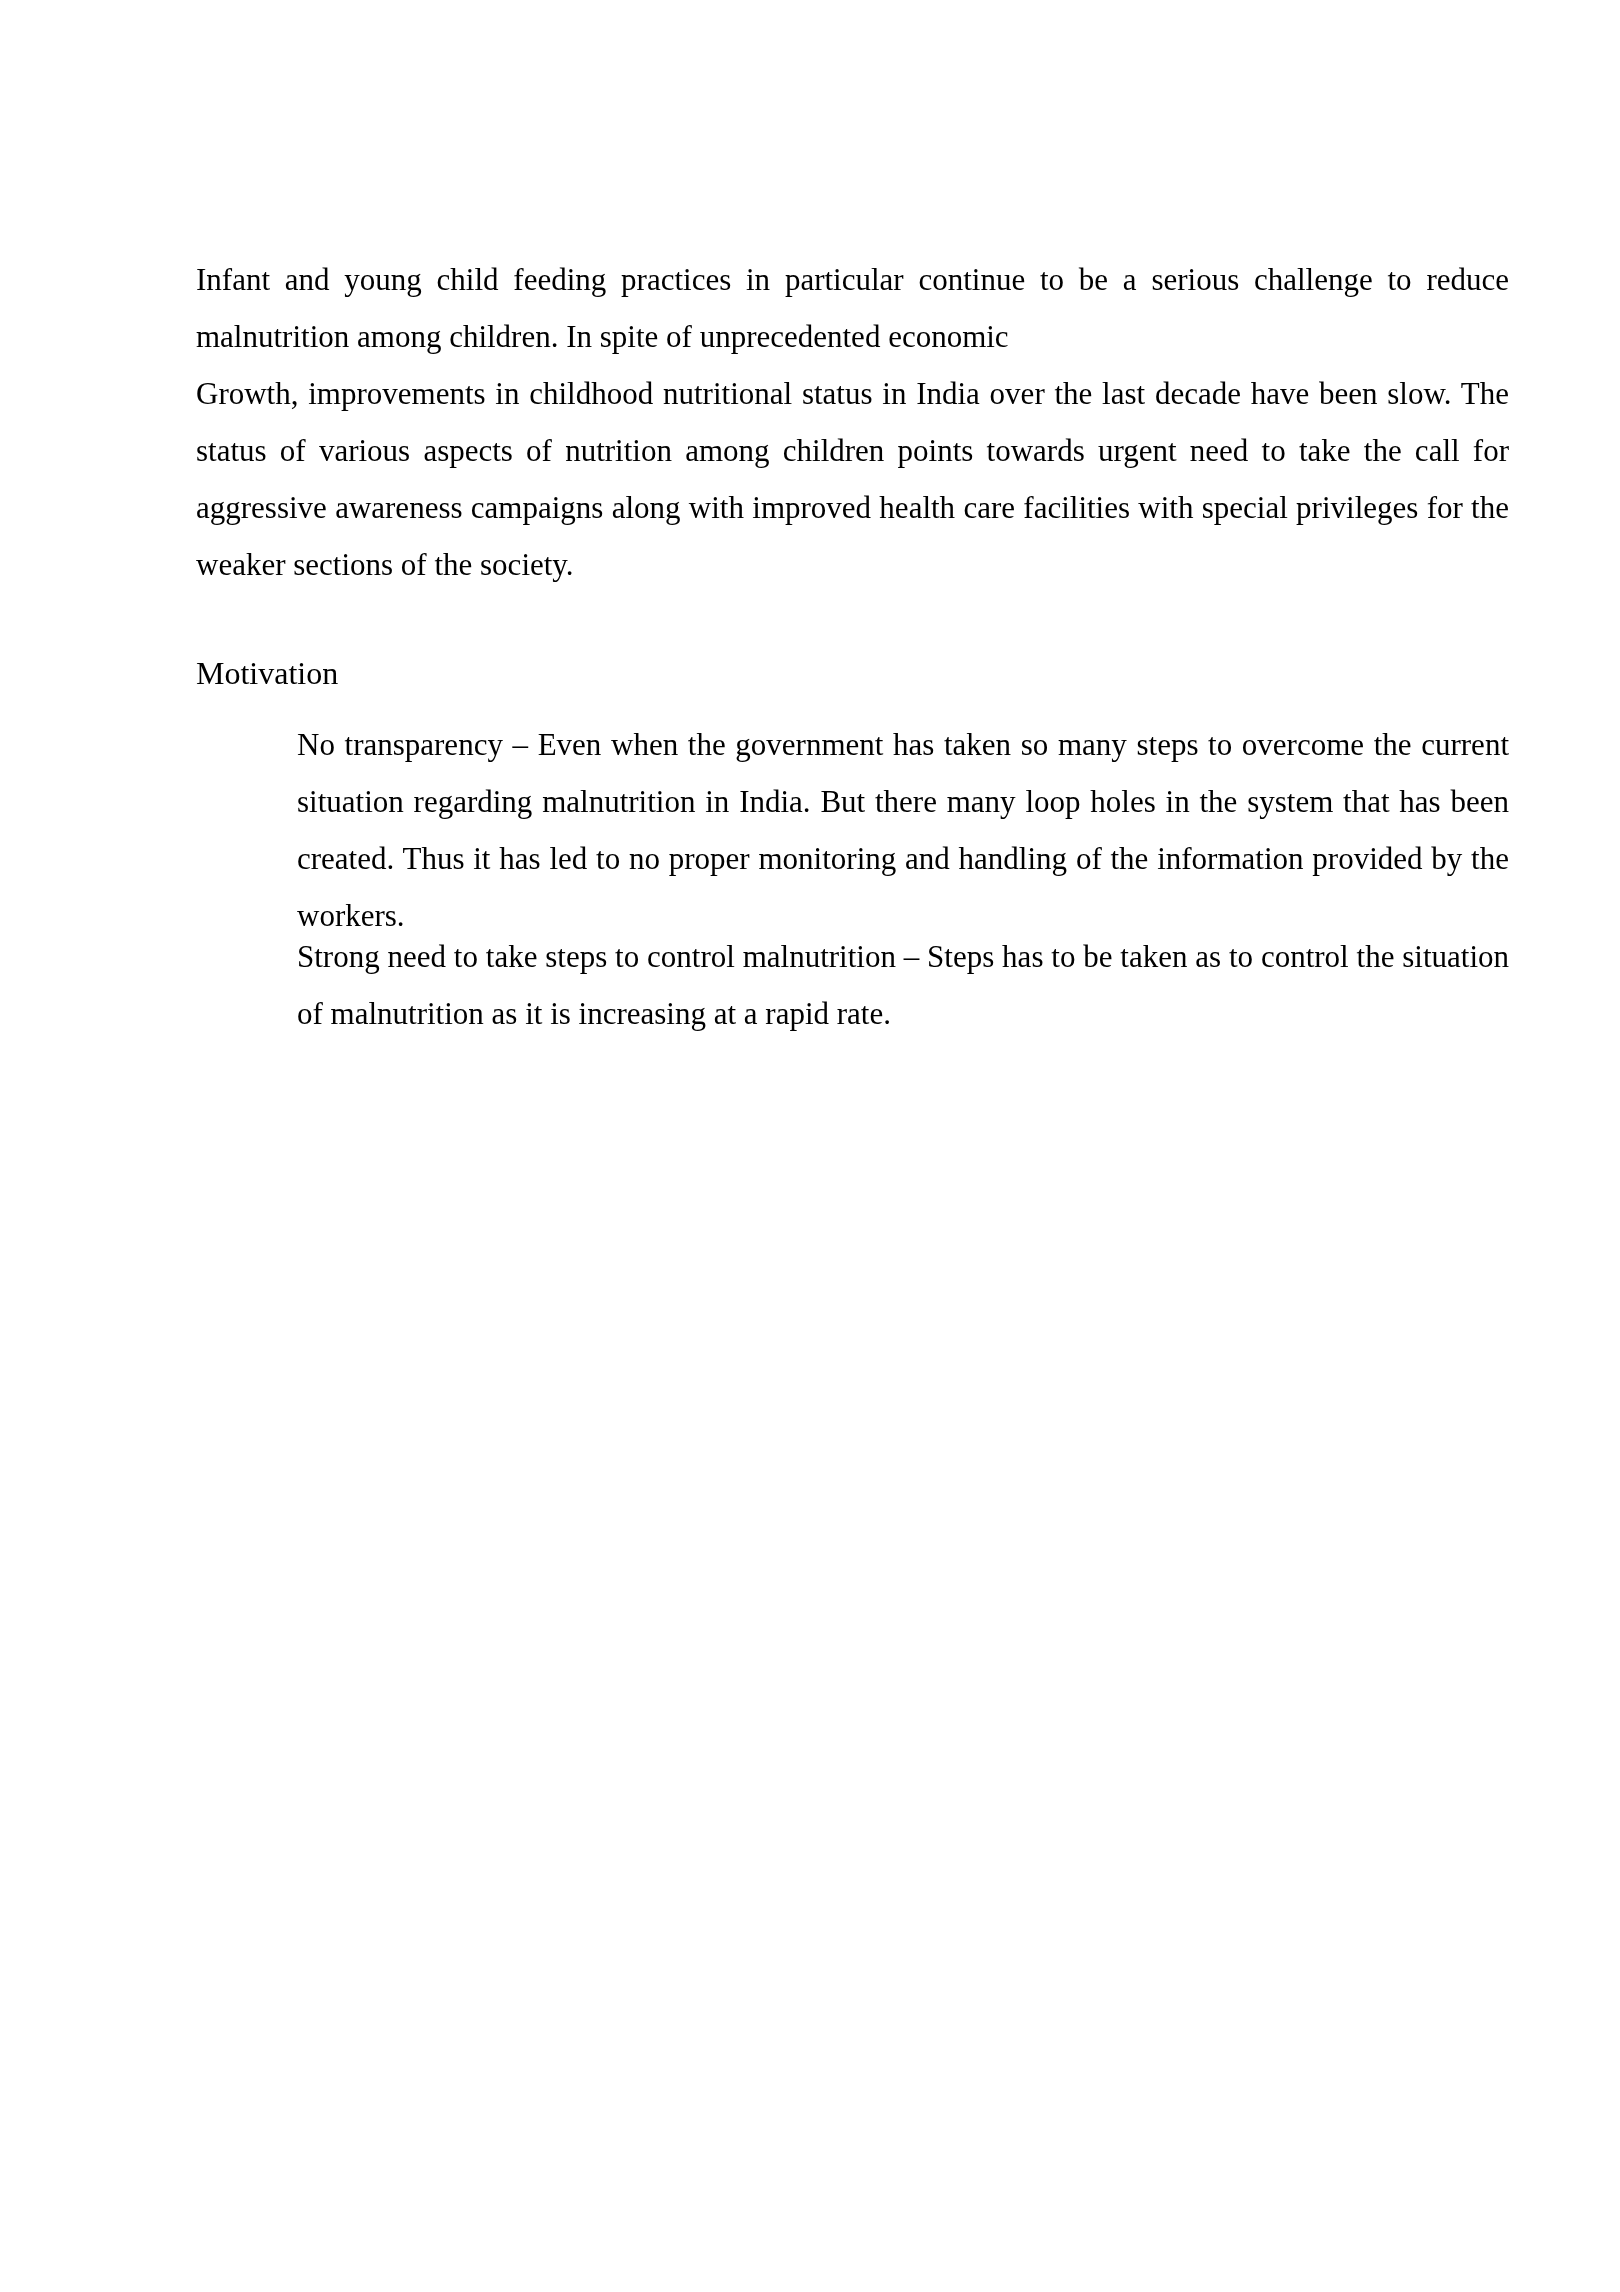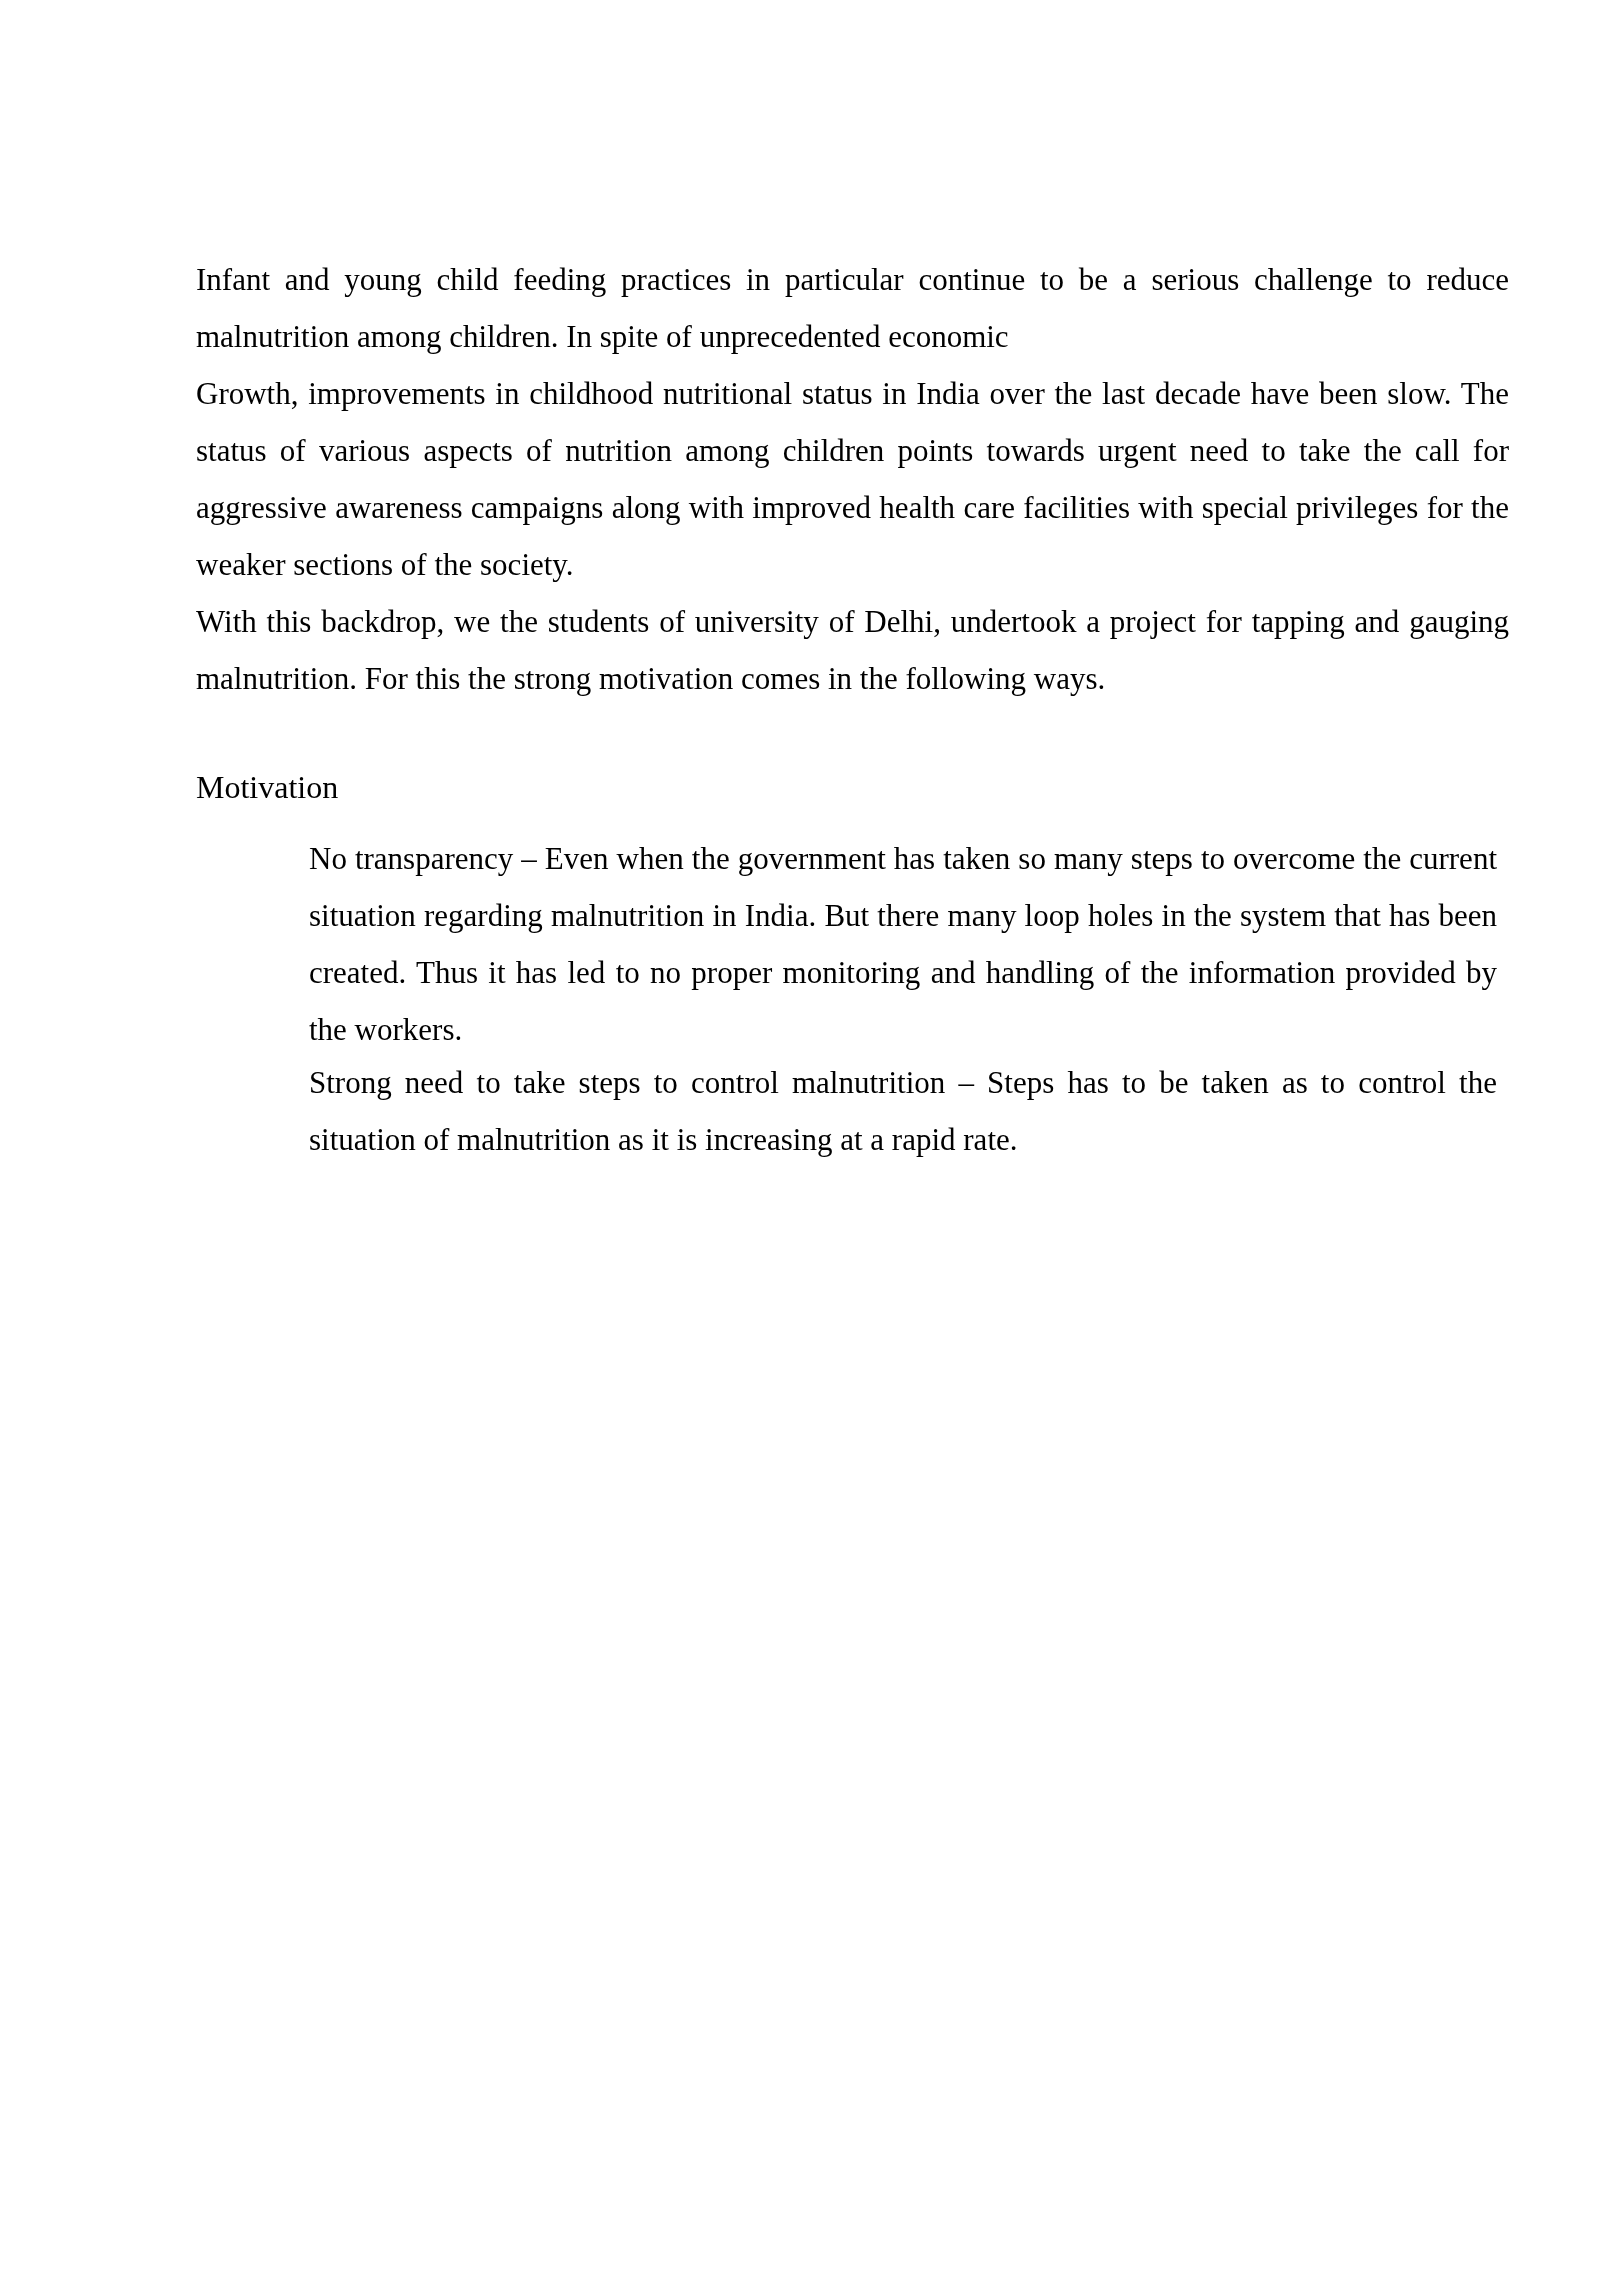--- a/index.html
+++ b/index.html
@@ -28,40 +28,39 @@
   .section-heading {
     margin: 52px 0 13.7px 0;
     font-weight: normal;
     font-size: 32px;
     text-align: left;
   }
   .motivation-list {
     padding-left: 101px;
   }
   .motivation-item {
-    margin: 12px;
+    margin: 0;
     text-align: justify;
     text-justify: inter-word;
   }
   .motivation-item + .motivation-item {
     margin-top: -15.7px;
   }
 </style>
 </head>
 <body>
 
 <div class="page">
 
   <div class="intro-block">
 
       <p class="para">Infant and young child feeding practices in particular continue to be a serious challenge to reduce malnutrition among children. In spite of unprecedented economic</p>
 
       <p class="para">Growth, improvements in childhood nutritional status in India over the last decade have been slow. The status of various aspects of nutrition among children points towards urgent need to take the call for aggressive awareness campaigns along with improved health care facilities with special privileges for the weaker sections of the society.</p>
 
-      <p class="para">With this backdrop, we the students of university of Delhi, undertook a project for tapping and gauging malnutrition. For this the strong motivation comes in the following ways.</p>
     </div>
 
   <p class="section-heading">Motivation</p>
 
   <div class="motivation-list">
 
       <p class="motivation-item">No transparency – Even when the government has taken so many steps to overcome the current situation regarding malnutrition in India. But there many loop holes in the system that has been created. Thus it has led to no proper monitoring and handling of the information provided by the workers.</p>
 
 
 

